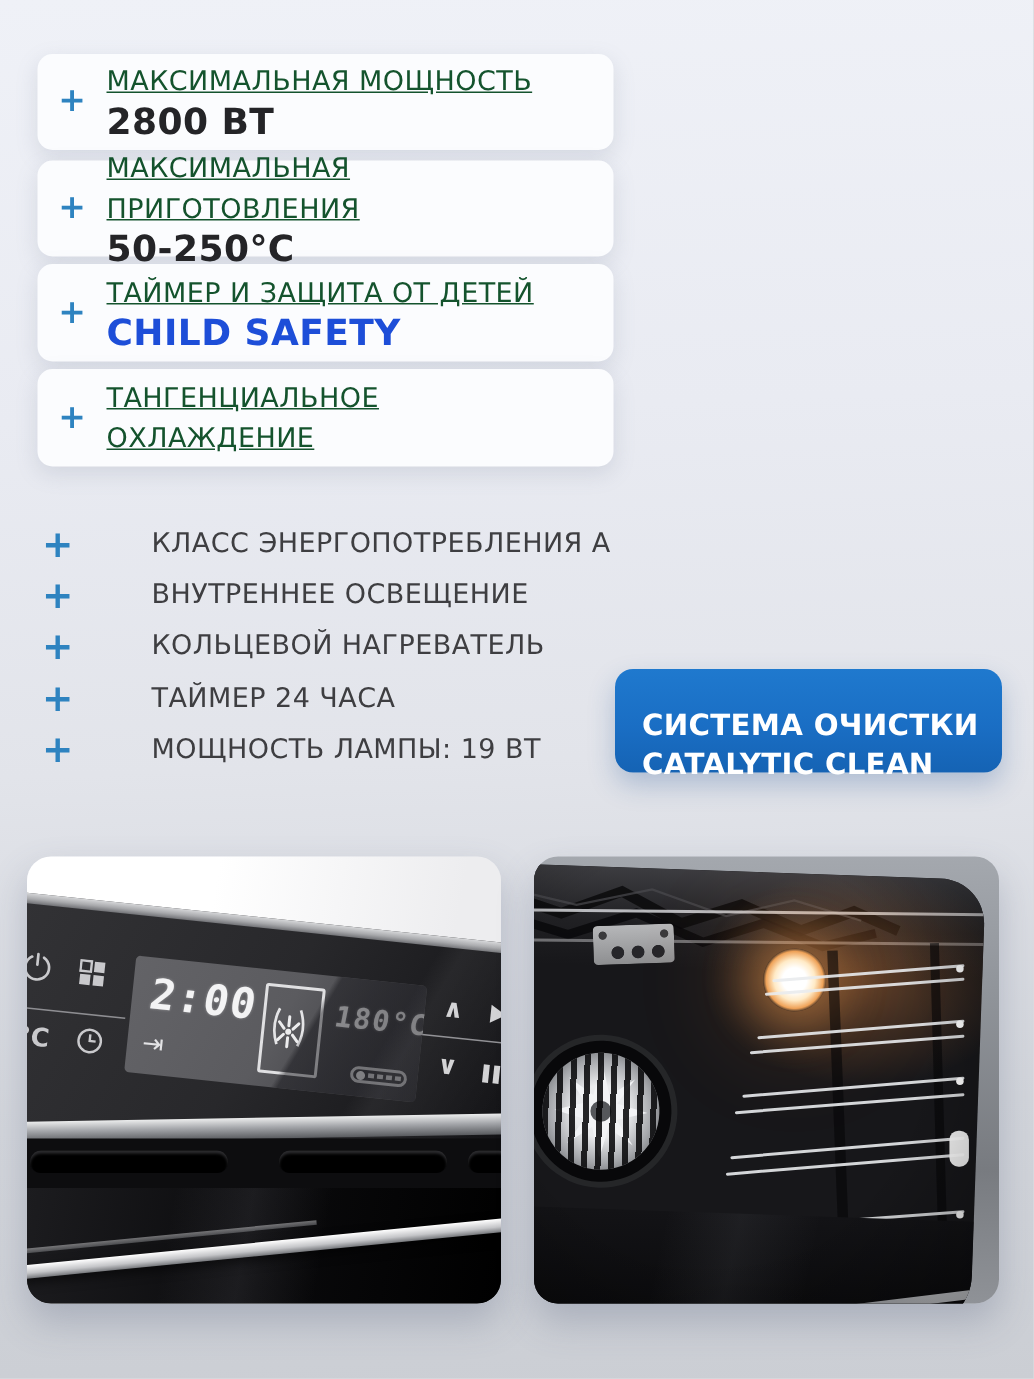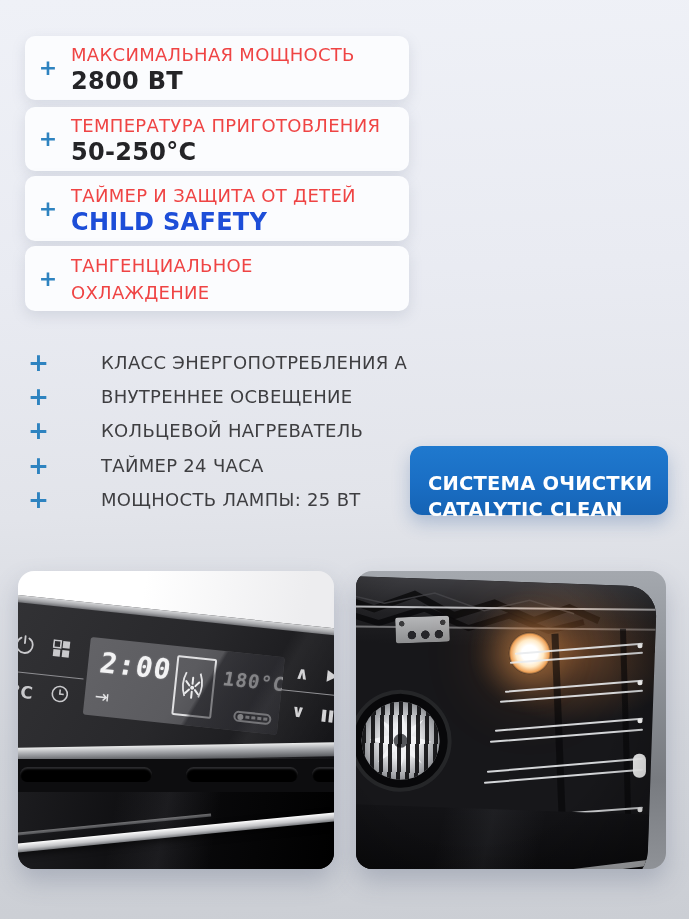--- a/index.html
+++ b/index.html
@@ -10,21 +10,21 @@
   }
 
   
   .card{
     position:absolute;left:25px;width:384px;background:#fbfcfe;border-radius:10px;
     box-shadow:0 5px 14px rgba(110,120,145,.18);
     display:flex;align-items:center;
   }
   .card-plus{width:46px;text-align:center;color:#2e83c0;font-size:22px;font-weight:600;line-height:1;}
   .card-body{flex:1;line-height:27px;padding:6px 8px 6px 0;}
-  .card-title{font-size:18px;color:#ef4444;letter-spacing:.3px;}
+  .card-title{font-size:18px;color:#14532d;letter-spacing:.3px;text-decoration:underline;}
   .card-value{font-size:24px;font-weight:bold;color:#242427;letter-spacing:.3px;}
   .card-value.teal{color:#1d4ed8;}
   .card.c1{top:36px;height:64px;}
   .card.c2{top:107px;height:64px;}
   .card.c3{top:176px;height:65px;}
   .card.c4{top:246px;height:65px;}
   .card.c4 .card-title{display:block;max-width:240px;}
 
   
   .feat-list{position:absolute;left:28px;top:345px;}
@@ -130,21 +130,21 @@
   <div class="card c1">
     <span class="card-plus">+</span>
     <div class="card-body">
       <div class="card-title">МАКСИМАЛЬНАЯ МОЩНОСТЬ</div>
       <div class="card-value">2800 ВТ</div>
     </div>
   </div>
   <div class="card c2">
     <span class="card-plus">+</span>
     <div class="card-body">
-      <div class="card-title">ТЕМПЕРАТУРА ПРИГОТОВЛЕНИЯ</div>
+      <div class="card-title">МАКСИМАЛЬНАЯ ПРИГОТОВЛЕНИЯ</div>
       <div class="card-value">50-250°C</div>
     </div>
   </div>
   <div class="card c3">
     <span class="card-plus">+</span>
     <div class="card-body">
       <div class="card-title">ТАЙМЕР И ЗАЩИТА ОТ ДЕТЕЙ</div>
       <div class="card-value teal">CHILD SAFETY</div>
     </div>
   </div>
@@ -167,21 +167,21 @@
     <div class="feat-item">
       <span class="feat-plus">+</span>
       <span class="feat-label">КОЛЬЦЕВОЙ НАГРЕВАТЕЛЬ</span>
     </div>
     <div class="feat-item">
       <span class="feat-plus">+</span>
       <span class="feat-label">ТАЙМЕР 24 ЧАСА</span>
     </div>
     <div class="feat-item">
       <span class="feat-plus">+</span>
-      <span class="feat-label">МОЩНОСТЬ ЛАМПЫ: 25 ВТ</span>
+      <span class="feat-label">МОЩНОСТЬ ЛАМПЫ: 19 ВТ</span>
     </div>
   </div>
 
   <div class="badge">
     <div>СИСТЕМА ОЧИСТКИ</div>
     <div>CATALYTIC CLEAN</div>
   </div>
 
   <div class="photo photo-left">
     <div class="cp-panel">

